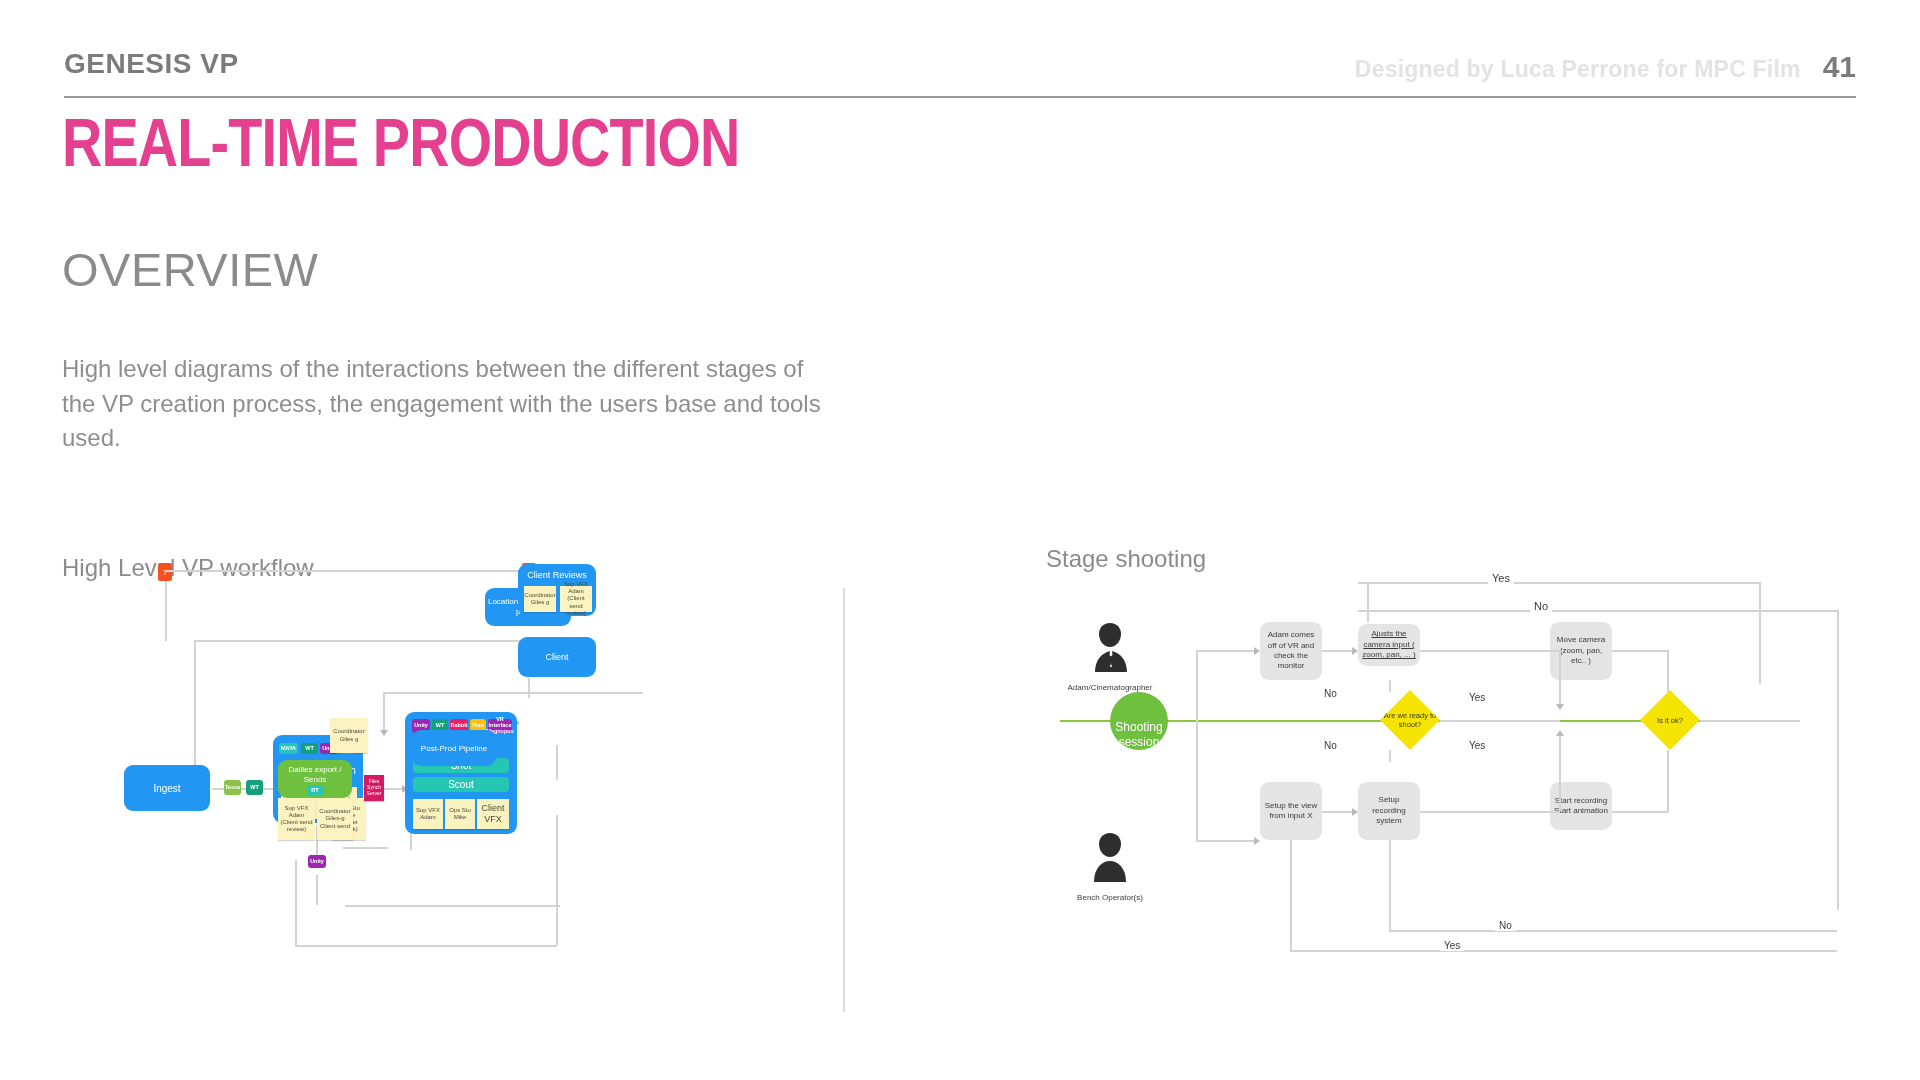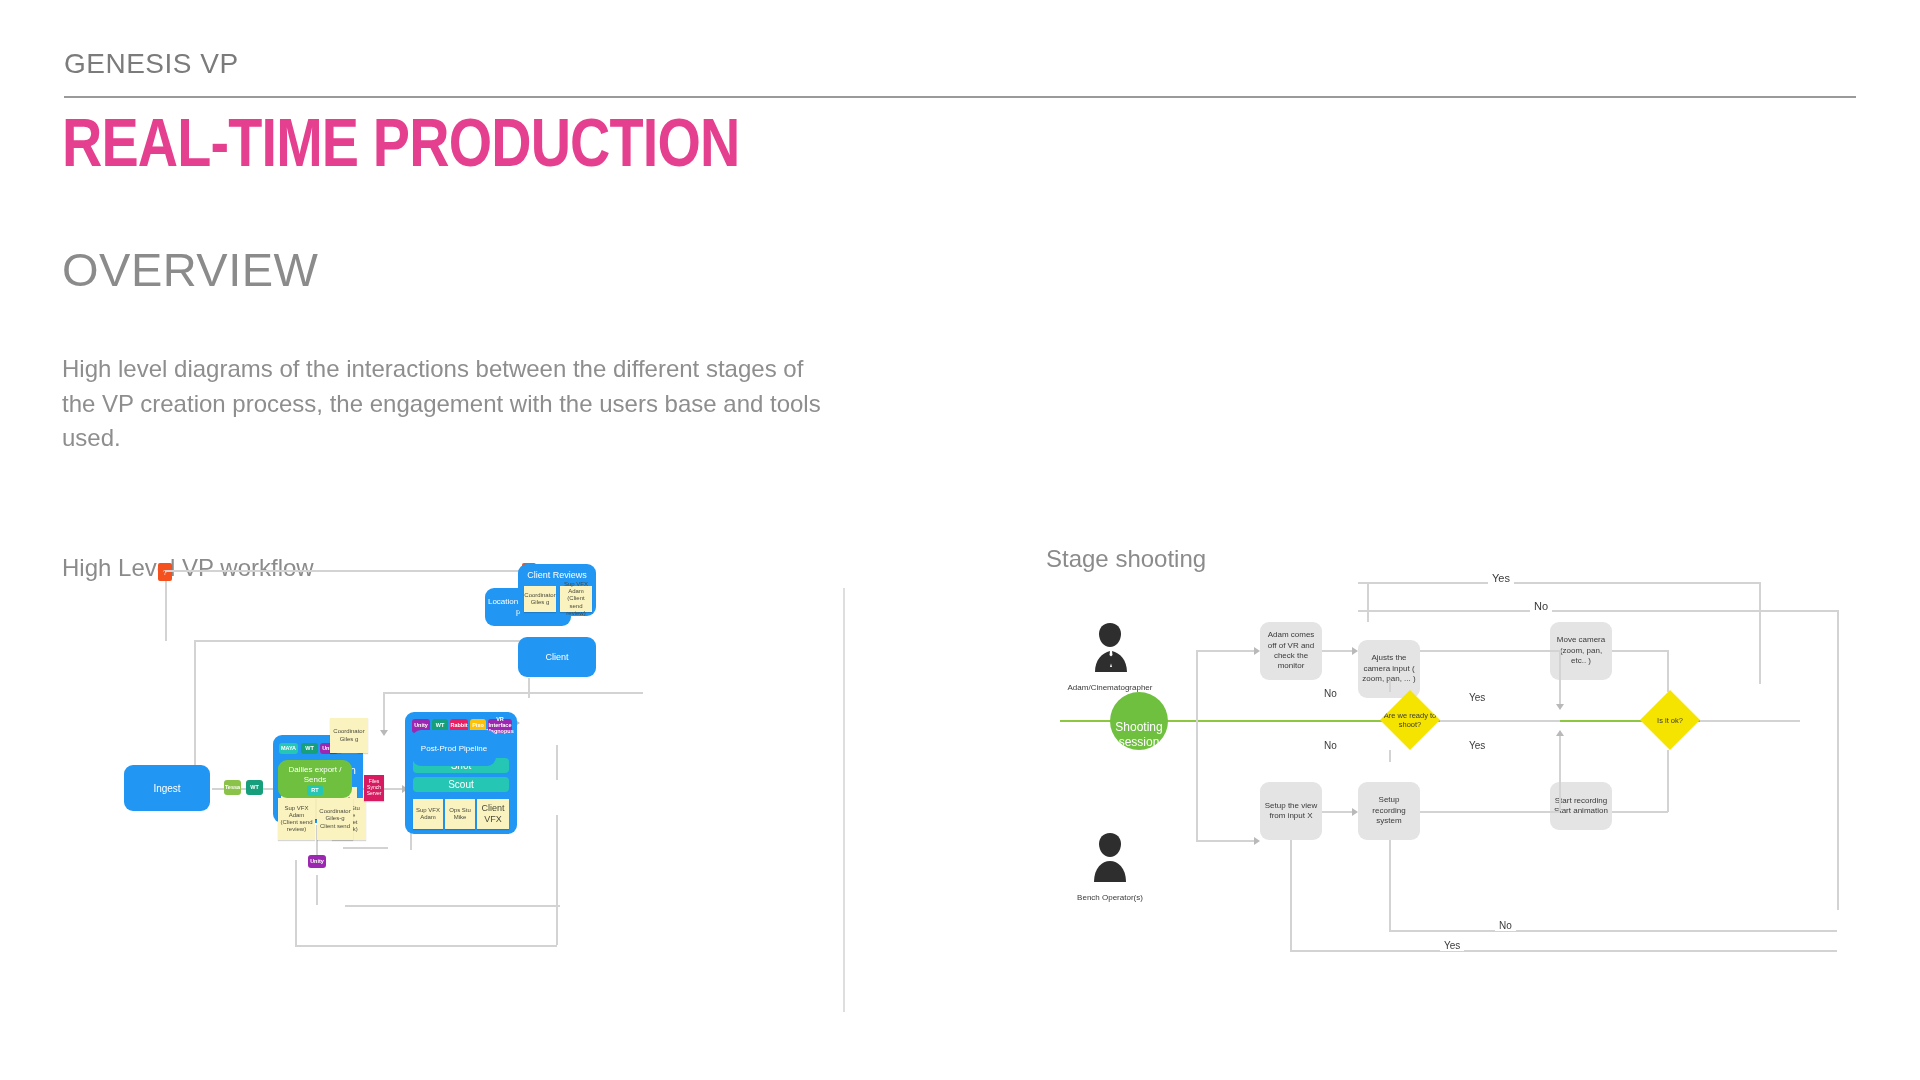--- a/index.html
+++ b/index.html
@@ -6,21 +6,21 @@
   body{
     width:1920px;height:1080px;background:#ffffff;
     font-family:"Liberation Sans",sans-serif;
     -webkit-font-smoothing:antialiased;overflow:hidden;
   }
   .slide{position:relative;width:1920px;height:1080px;}
 
   
   .hdr{position:absolute;left:64px;top:48px;width:1792px;height:44px;}
   .hdr-brand{
-    position:absolute;left:0;top:0;font-size:28px;font-weight:normal;
+    position:absolute;left:0;top:0;font-size:28px;font-weight:bold;
     letter-spacing:.5px;color:#7b7b7b;
   }
   .hdr-right{position:absolute;right:0;top:2px;display:flex;align-items:baseline;gap:22px;}
   .hdr-credit{font-size:23px;color:#e3e3e3;font-weight:bold;letter-spacing:.2px;}
   .hdr-page{font-size:30px;color:#7b7b7b;font-weight:bold;}
   .hdr-rule{position:absolute;left:64px;top:96px;width:1792px;height:2px;background:#9a9a9a;}
 
   .title{
     position:absolute;left:62px;top:108px;font-size:68px;line-height:1;
     font-weight:bold;color:#e5408f;letter-spacing:-1px;
@@ -83,20 +83,24 @@
   .avatar-wrap{position:absolute;text-align:center;width:110px;}
   .avatar-cap{font-size:8px;line-height:1.25;color:#3a3a3a;margin-top:5px;}
 </style>
 </head>
 <body>
 
 <div class="slide">
 
   <div class="hdr">
     <div class="hdr-brand">GENESIS VP</div>
+    <div class="hdr-right">
+      <div class="hdr-credit">Designed by Luca Perrone for MPC Film</div>
+      <div class="hdr-page">41</div>
+    </div>
   </div>
   <div class="hdr-rule"></div>
 
   <div class="title">REAL-TIME PRODUCTION</div>
   <div class="subtitle">OVERVIEW</div>
   <div class="body-copy">High level diagrams of the interactions between the different stages of the VP creation process, the engagement with the users base and tools used.</div>
 
   <div class="sec-label" id="lbl-left">High Level VP workflow</div>
   <div class="sec-label" id="lbl-right">Stage shooting</div>
   <div class="divider"></div>
@@ -288,21 +292,21 @@
 
     <div class="line vline" style="left:156px;top:50px;height:190px;"></div>
     <div class="line hline" style="left:156px;top:50px;width:62px;"></div>
     <div class="line hline" style="left:156px;top:240px;width:62px;"></div>
     <div class="arrow ar-r" style="left:214px;top:47px;"></div>
     <div class="arrow ar-r" style="left:214px;top:237px;"></div>
 
     <div class="fbox" style="left:220px;top:22px;width:62px;height:58px;">
       <span>Adam comes off of VR and check the monitor</span>
     </div>
-    <div class="fbox" style="left:318px;top:40px;width:62px;height:58px;">
+    <div class="fbox" style="left:318px;top:24px;width:62px;height:42px;text-decoration:underline;">
       <span>Ajusts the camera input ( zoom, pan, ... )</span>
     </div>
     <div class="fbox" style="left:510px;top:22px;width:62px;height:58px;">
       <span>Move camera (zoom, pan, etc.. )</span>
     </div>
 
     <div class="fbox" style="left:220px;top:182px;width:62px;height:58px;">
       <span>Setup the view from input X</span>
     </div>
     <div class="fbox" style="left:318px;top:182px;width:62px;height:58px;">

